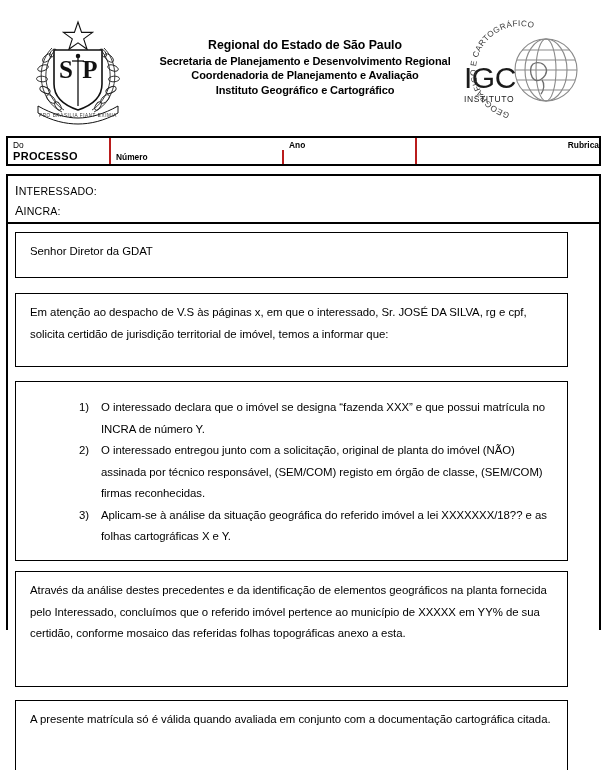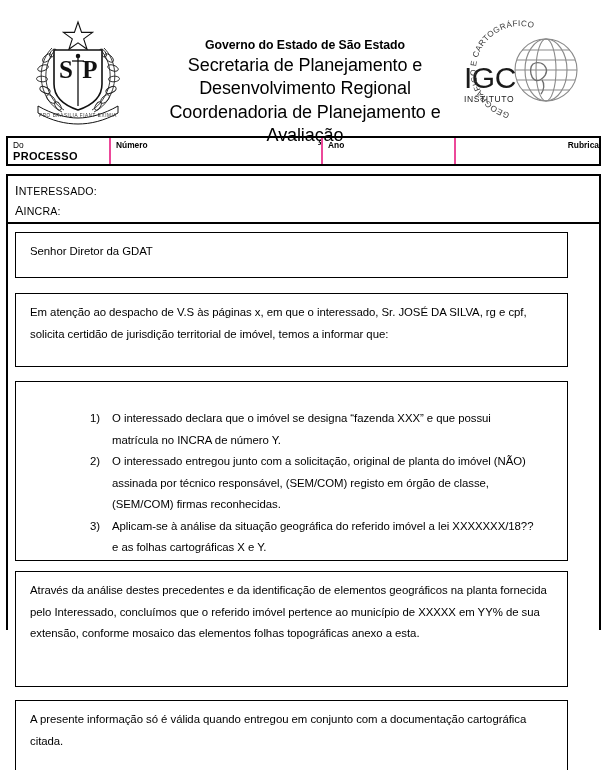--- a/index.html
+++ b/index.html
@@ -38,22 +38,22 @@
     width: 330px;
     text-align: center;
     line-height: 1.30;
   }
   .header-titles .line-main {
     font-size: 12.3px;
     font-weight: bold;
     letter-spacing: -0.05px;
   }
   .header-titles .line-sub {
-    font-size: 18px;
-    font-weight: normal;
+    font-size: 11px;
+    font-weight: bold;
     letter-spacing: -0.1px;
   }
 
   .igc-logo {
     position: absolute;
     left: 458px;
     top: 18px;
     width: 124px;
     height: 108px;
   }
@@ -63,29 +63,29 @@
     position: absolute;
     left: 6px;
     top: 136px;
     width: 595px;
     height: 30px;
     border: 2px solid #000;
     box-sizing: border-box;
     display: flex;
   }
   .processo-cell {
-    border-right: 2px solid #ec4899;
+    border-right: 2px solid #b91c1c;
     box-sizing: border-box;
     padding: 2px 0 0 5px;
     position: relative;
     overflow: hidden;
   }
   .processo-cell:last-child { border-right: none; text-align: right; }
   .pc-do     { width: 103px; }
-  .pc-numero { width: 212px; }
+  .pc-numero { width: 173px; margin-top: 12px; }
   .pc-ano    { width: 133px; }
   .pc-rub    { flex: 1 1 auto; }
 
   .lbl-small {
     font-size: 8.4px;
     font-weight: bold;
     line-height: 10px;
     display: block;
   }
   .lbl-do {
@@ -150,21 +150,21 @@
   }
 
   .s-greeting { left: 7px;  top: 56px;  width: 553px; height: 46px; }
   .s-intro    { left: 7px;  top: 117px; width: 553px; height: 74px; }
   .s-list     { left: 7px;  top: 205px; width: 553px; height: 180px; }
   .s-concl    { left: 7px;  top: 395px; width: 553px; height: 116px; }
   .s-note     { left: 7px;  top: 524px; width: 553px; height: 72px; }
 
   
   ol.numlist {
-    margin: 16px;
+    margin: 5px;
     padding: 0 0 0 44px;
     list-style: none;
     counter-reset: item;
   }
   ol.numlist li {
     counter-increment: item;
     position: relative;
     font-size: 11.4px;
     line-height: 21.5px;
     letter-spacing: -0.05px;
@@ -231,23 +231,24 @@
 
       <g fill="#ffffff" stroke="#111" stroke-width="1">
         <path d="M16,92 C30,100 44,104 56,104 C68,104 82,100 96,92
                  L96,99 C82,107 68,110 56,110 C44,110 30,107 16,99 Z"></path>
       </g>
       <text x="56" y="103" font-family="'Liberation Sans', sans-serif" font-size="4.6" text-anchor="middle" fill="#333" letter-spacing="0.6">PRO BRASILIA FIANT EXIMIA</text>
     </svg>
   </div>
 
   <div class="header-titles">
-    <div class="line-main">Governo do Estado de São Estado</div>
+    <div class="line-main">Regional do Estado de São Paulo</div>
     <div class="line-sub">Secretaria de Planejamento e Desenvolvimento Regional</div>
     <div class="line-sub">Coordenadoria de Planejamento e Avaliação</div>
+    <div class="line-sub">Instituto Geográfico e Cartográfico</div>
   </div>
 
   <div class="igc-logo">
     <svg viewBox="0 0 124 108" width="124" height="108">
       <defs>
         <path id="arcpath" d="M 60,96 A 44,44 0 1 1 106,54" fill="none"></path>
       </defs>
 
       <g stroke="#8a8a8a" stroke-width="1.1" fill="none">
         <circle cx="88" cy="52" r="31"></circle>
@@ -324,23 +325,23 @@
       <ol class="numlist">
         <li>O interessado declara que o imóvel se designa “fazenda XXX” e que possui matrícula no INCRA de número Y.</li>
         <li>O interessado entregou junto com a solicitação, original de planta do imóvel (NÃO) assinada por técnico responsável, (SEM/COM) registo em órgão de classe, (SEM/COM) firmas reconhecidas.</li>
         <li>Aplicam-se à análise da situação geográfica do referido imóvel a lei XXXXXXX/18?? e as folhas cartográficas X e Y.</li>
       </ol>
     </div>
   </div>
 
   <div class="sect s-concl">
     <div class="sect-inner">
-      <div class="para">Através da análise destes precedentes e da identificação de elementos geográficos na planta fornecida pelo Interessado, concluímos que o referido imóvel pertence ao município de XXXXX em YY% de sua extensão, conforme mosaico das elementos folhas topográficas anexo a esta.</div>
+      <div class="para">Através da análise destes precedentes e da identificação de elementos geográficos na planta fornecida pelo Interessado, concluímos que o referido imóvel pertence ao município de XXXXX em YY% de sua certidão, conforme mosaico das referidas folhas topográficas anexo a esta.</div>
     </div>
   </div>
 
   <div class="sect s-note">
     <div class="sect-inner">
-      <div class="para">A presente informação só é válida quando entregou em conjunto com a documentação cartográfica citada.</div>
+      <div class="para">A presente matrícula só é válida quando avaliada em conjunto com a documentação cartográfica citada.</div>
     </div>
   </div>
 
 </div>
 
 </body></html>

